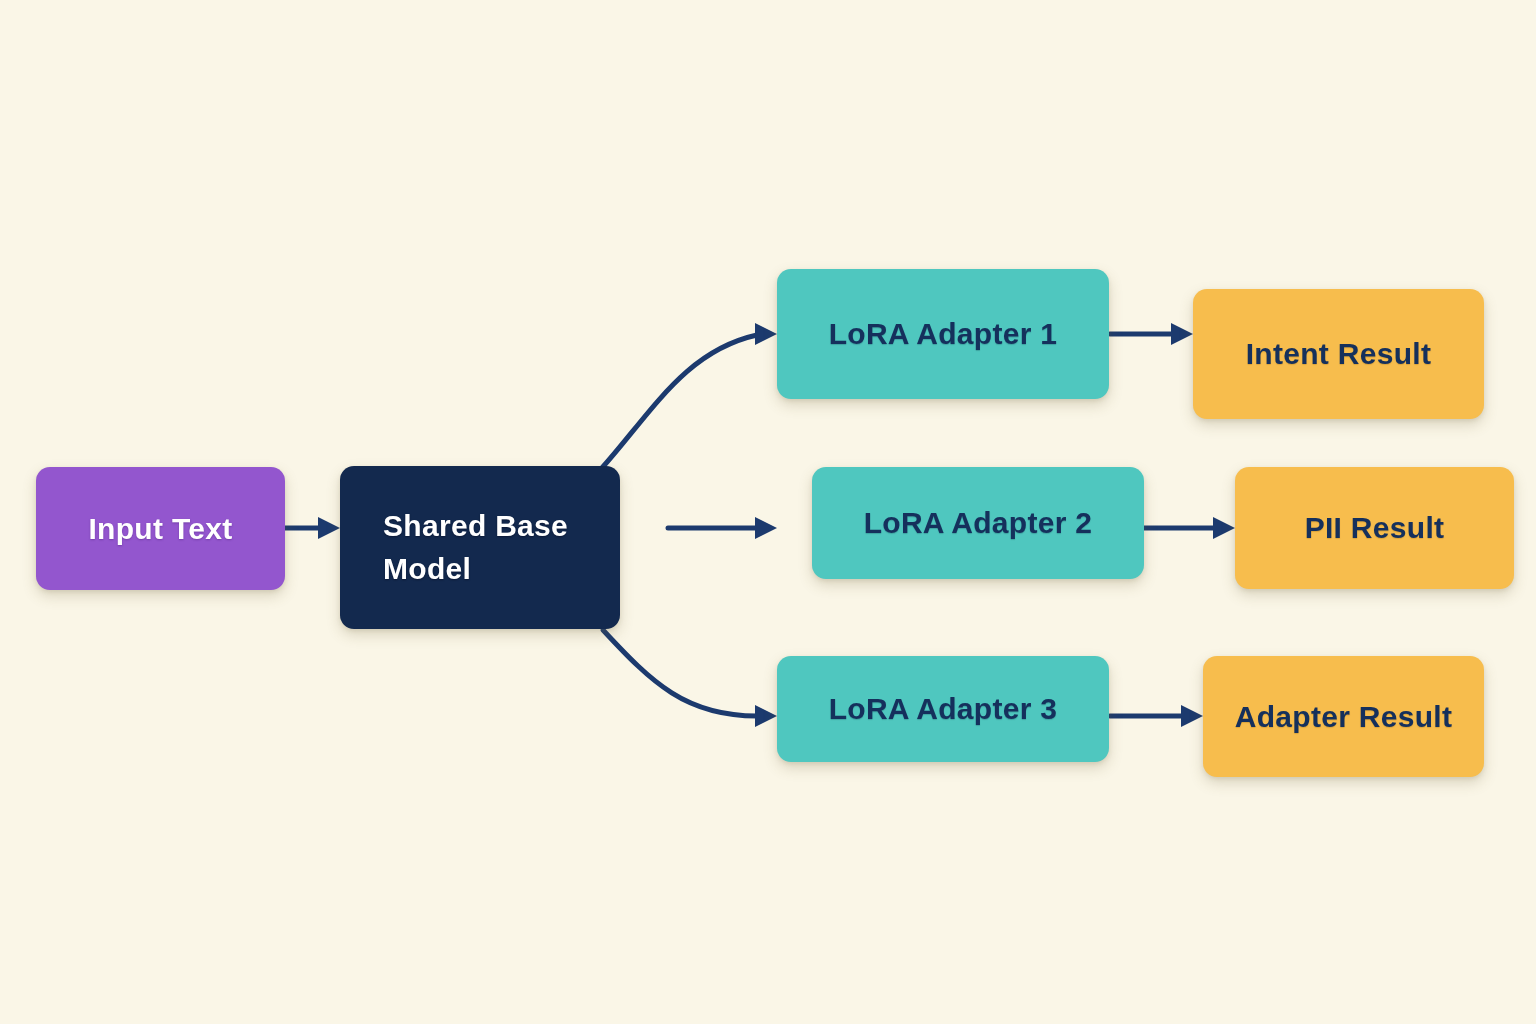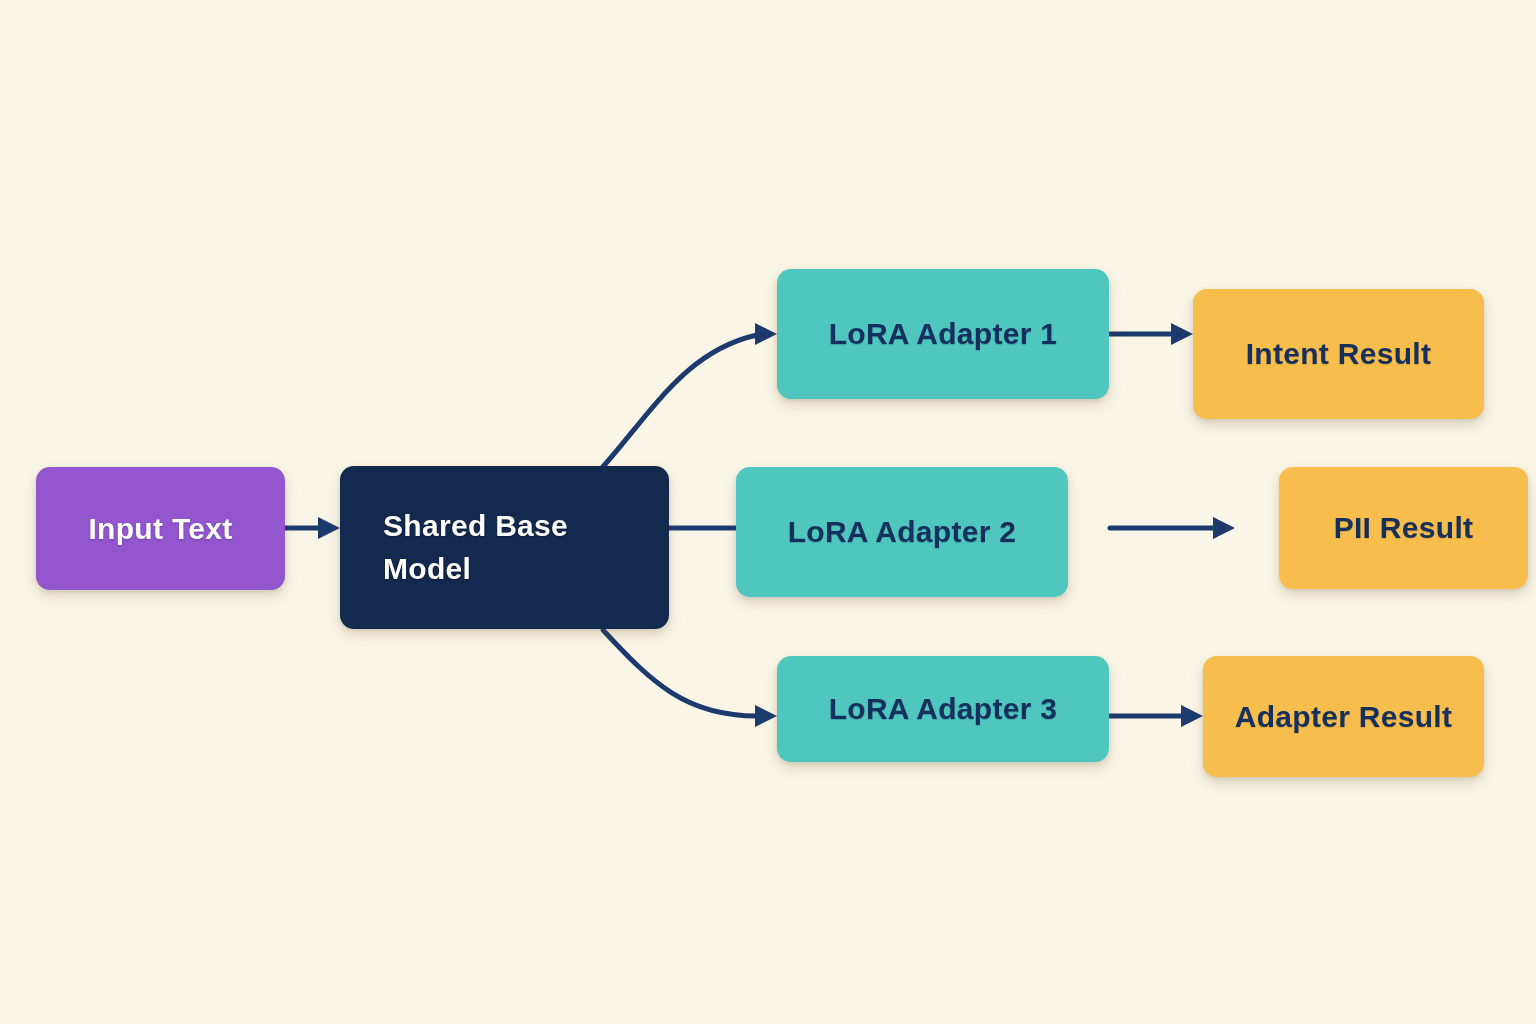--- a/index.html
+++ b/index.html
@@ -35,44 +35,44 @@
     box-sizing: border-box;
     text-align: center;
   }
   .node-input {
     left: 36px; top: 467px; width: 249px; height: 123px;
     background: #9356ce;
     color: #ffffff;
     text-shadow: 0 1px 2px rgba(60, 20, 100, 0.35);
   }
   .node-base {
-    left: 340px; top: 466px; width: 329px; height: 163px;
+    left: 340px; top: 466px; width: 280px; height: 163px;
     background: #13294e;
     color: #ffffff;
     justify-content: flex-start;
     text-align: left;
     padding: 0 46px 0 43px;
     line-height: 1.42;
     text-shadow: 0 1px 2px rgba(0, 0, 20, 0.4);
   }
   .node-teal {
     background: #4fc7bf;
     color: #15305c;
     text-shadow: 0 1px 1px rgba(10, 60, 70, 0.25);
   }
   .node-amber {
     background: #f7bd4d;
     color: #15305c;
     text-shadow: 0 1px 1px rgba(140, 90, 0, 0.25);
   }
   .node-lora1 { left: 777px; top: 269px; width: 332px; height: 130px; }
-  .node-lora2 { left: 736px; top: 467px; width: 332px; height: 130px; }
+  .node-lora2 { left: 812px; top: 467px; width: 332px; height: 112px; }
   .node-lora3 { left: 777px; top: 656px; width: 332px; height: 106px; }
   .node-intent   { left: 1193px; top: 269px; width: 291px; height: 130px; margin-top: 20px; }
-  .node-pii      { left: 1235px; top: 467px; width: 249px; height: 122px; margin-left: 44px; }
+  .node-pii      { left: 1235px; top: 467px; width: 279px; height: 122px; }
   .node-security { left: 1203px; top: 656px; width: 281px; height: 121px; }
 </style>
 </head>
 <body>
 
 <div class="canvas">
 
   <svg class="edges-layer" viewBox="0 0 1536 1024" xmlns="http://www.w3.org/2000/svg">
     <g stroke="#1c3a6e" stroke-width="5" fill="none" stroke-linecap="round">
 

